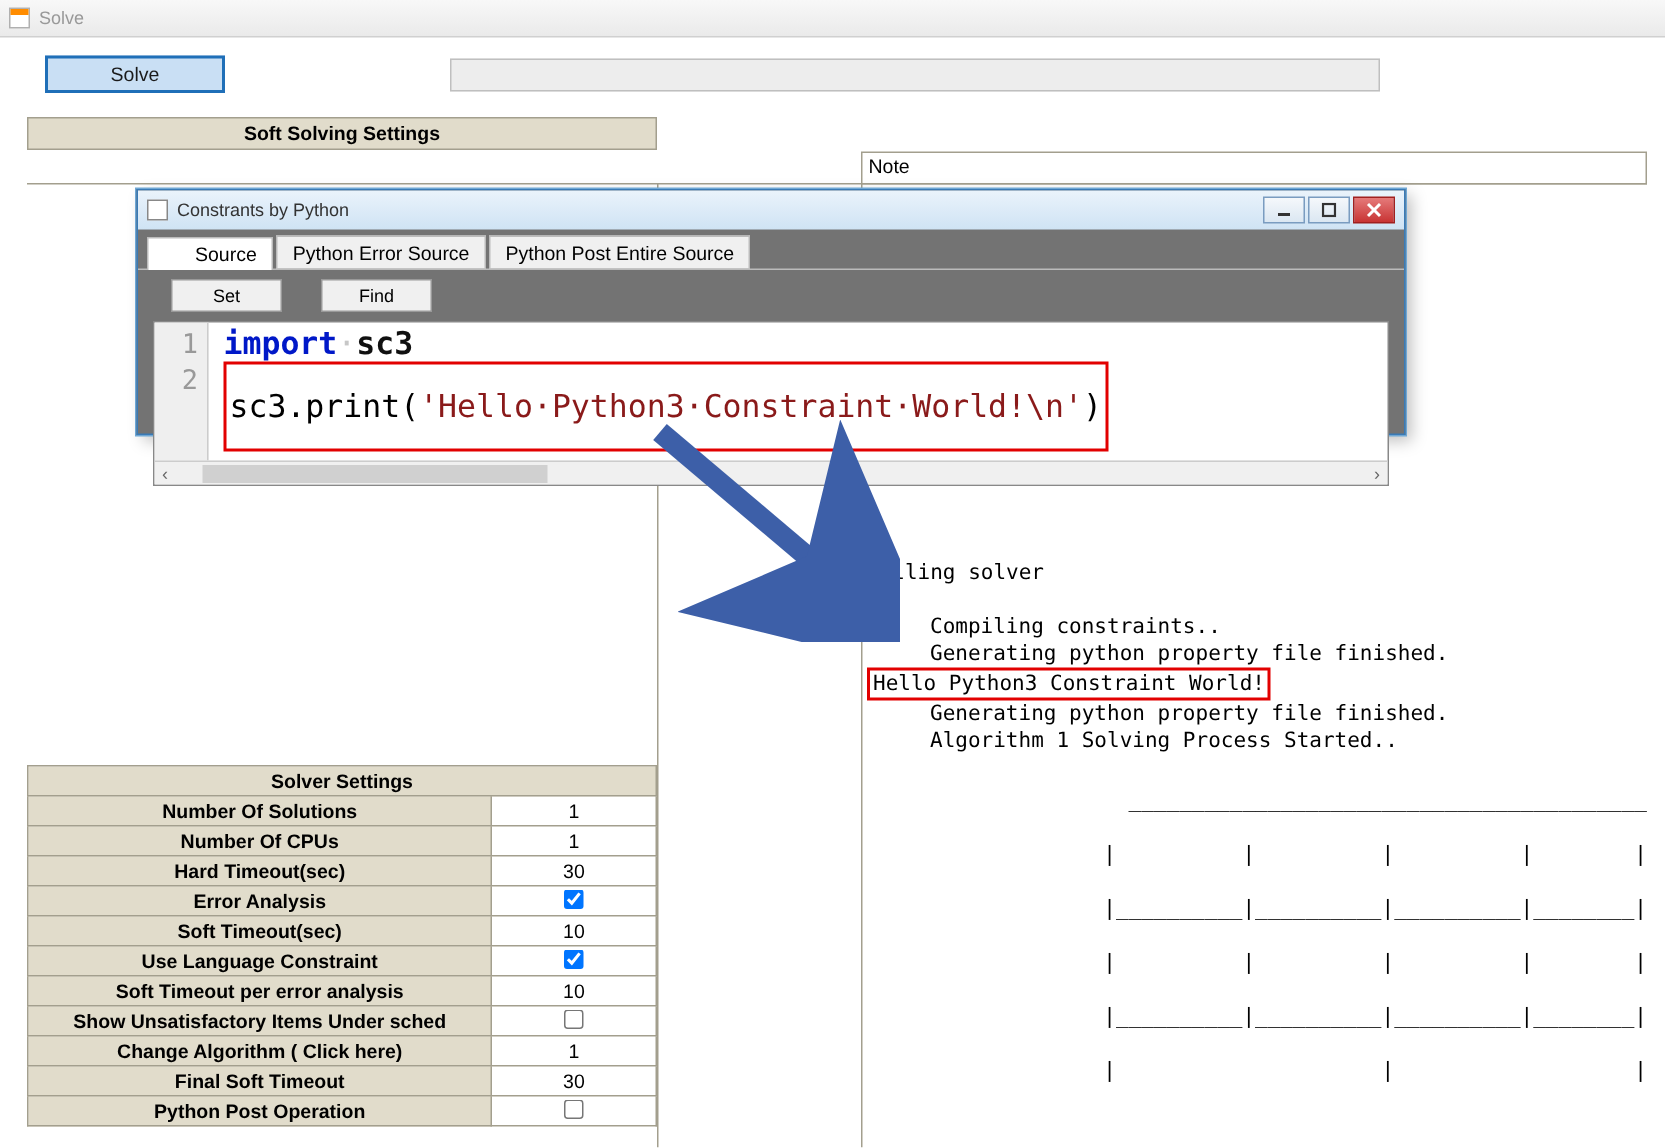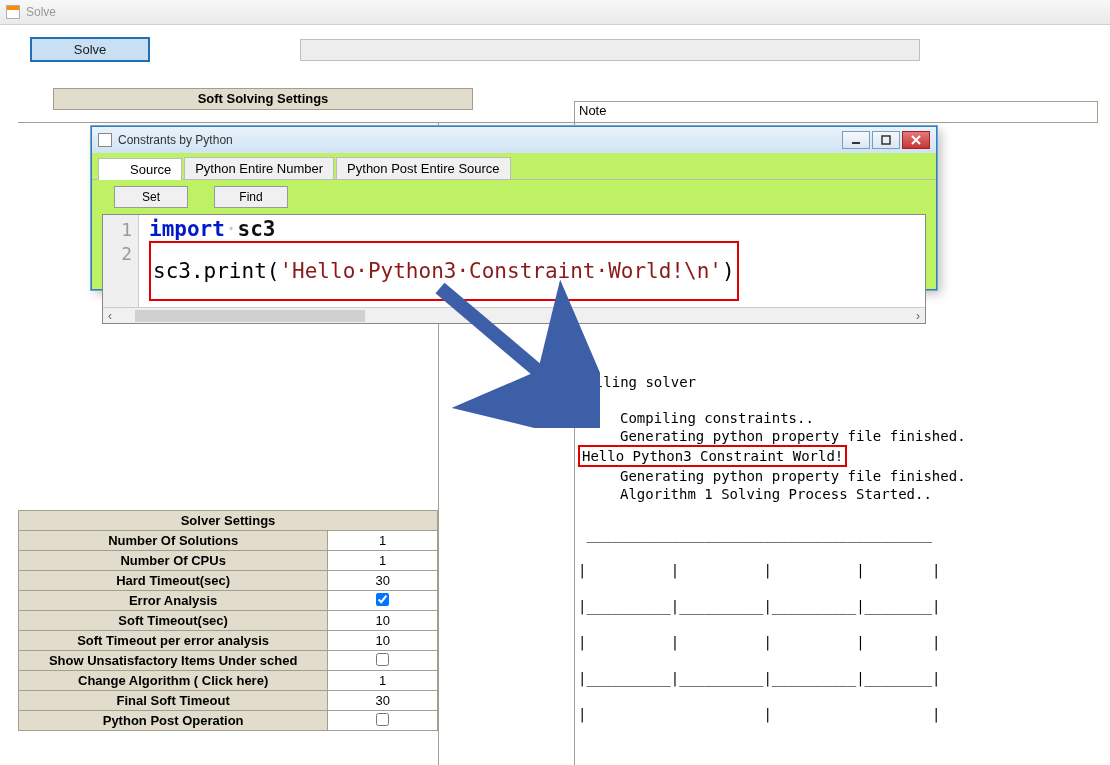--- a/index.html
+++ b/index.html
@@ -56,22 +56,21 @@
     margin-left: 150px;
     width: 620px;
     height: 22px;
     background: #ededed;
     border: 1px solid #bfbfbf;
   }
 
   
   .settings-header-row {
     display: flex;
-    margin-top: 20px;
-    padding-left: 35px;
+    margin-top: 10px;
   }
   .soft-settings-header {
     margin-left: 18px;
     width: 420px;
     height: 22px;
     background: #e1dccb;
     border: 1px solid #a39f8e;
     text-align: center;
     font-weight: bold;
     font-size: 13px;
@@ -150,32 +149,33 @@
 
   
   .result-table {
     margin-top: 4px;
     font-family: "MS Gothic","Consolas",monospace;
     font-size: 14px;
     white-space: pre;
   }
   .result-table .row {
     height: 18px;
+    text-align: right;
   }
 
   
   .dialog {
     position: absolute;
     top: 126px;
     left: 91px;
     width: 846px;
     height: 164px;
     border: 1px solid #3a7ab5;
     box-shadow: 0 0 0 1px #6fa7d4, 4px 4px 10px rgba(0,0,0,.25);
-    background: #bef264;
+    background: #737373;
   }
   .dialog-titlebar {
     height: 26px;
     background: linear-gradient(#eaf3fb, #cfe3f4);
     display: flex;
     align-items: center;
     padding: 0 6px;
     font-size: 12px;
     color: #333;
   }
@@ -328,20 +328,24 @@
         <td class="label">Hard Timeout(sec)</td>
         <td class="val">30</td>
       </tr>
       <tr>
         <td class="label">Error Analysis</td>
         <td class="val"><input type="checkbox" checked="" style=""></td>
       </tr>
       <tr>
         <td class="label">Soft Timeout(sec)</td>
         <td class="val">10</td>
+      </tr>
+      <tr>
+        <td class="label">Use Language Constraint</td>
+        <td class="val"><input type="checkbox" checked="" style=""></td>
       </tr>
       <tr>
         <td class="label">Soft Timeout per error analysis</td>
         <td class="val">10</td>
       </tr>
       <tr>
         <td class="label">Show Unsatisfactory Items Under sched</td>
         <td class="val"><input type="checkbox" style=""></td>
       </tr>
       <tr>
@@ -401,21 +405,21 @@
       <div class="dc-btn close">
         <svg width="10" height="10">
             <line x1="1" y1="1" x2="9" y2="9" stroke="#fff" stroke-width="2"></line>
             <line x1="9" y1="1" x2="1" y2="9" stroke="#fff" stroke-width="2"></line>
           </svg>
       </div>
     </div>
   </div>
   <div class="dialog-tabs">
     <div class="dialog-tab active">Source</div>
-    <div class="dialog-tab">Python Entire Number</div>
+    <div class="dialog-tab">Python Error Source</div>
     <div class="dialog-tab">Python Post Entire Source</div>
   </div>
   <div class="dialog-toolbar">
     <button class="dlg-btn">Set</button>
     <button class="dlg-btn">Find</button>
   </div>
   <div class="code-area">
     <div class="gutter">
       <div>1</div>
       <div>2</div>

